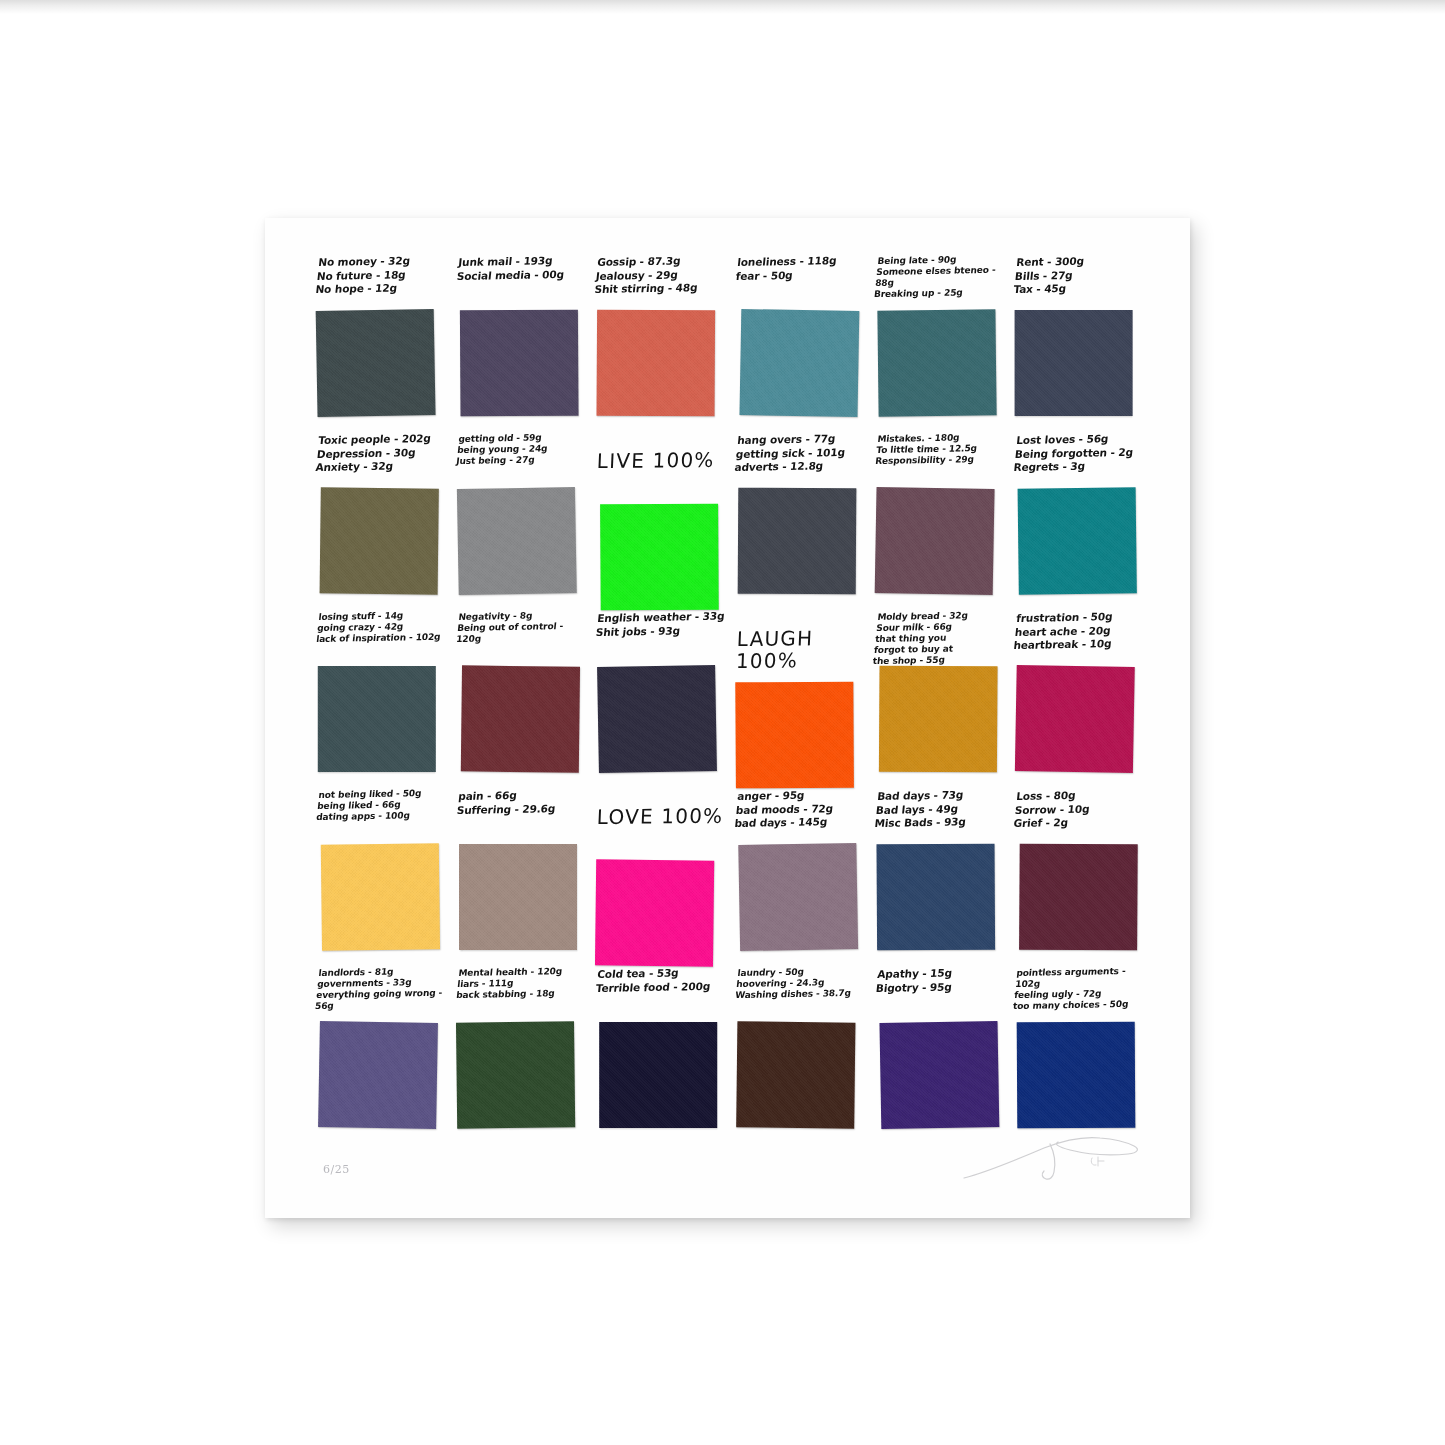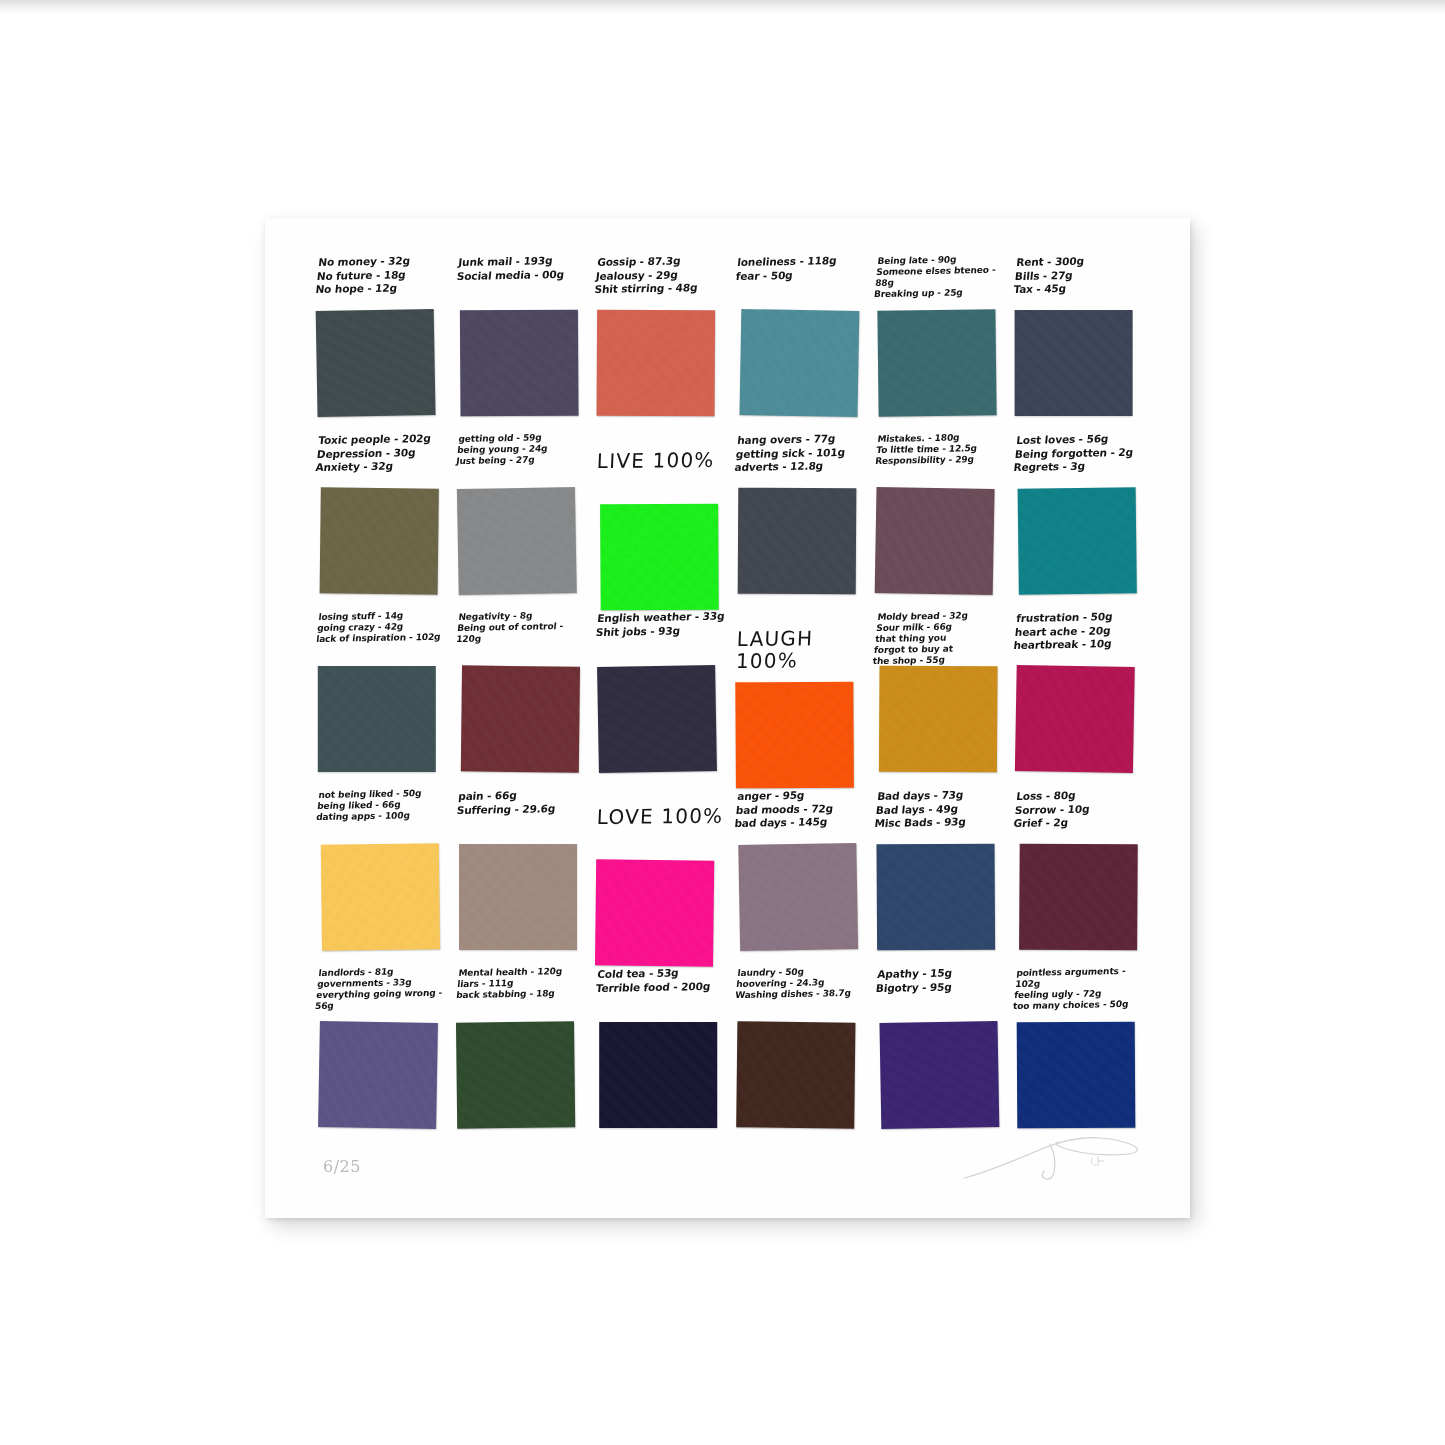--- a/index.html
+++ b/index.html
@@ -103,21 +103,21 @@
     opacity: 0.05;
     background-image:
       repeating-linear-gradient(45deg, rgba(255,255,255,.6) 0 1px, rgba(0,0,0,0) 1px 2px),
       repeating-linear-gradient(-45deg, rgba(0,0,0,.5) 0 1px, rgba(0,0,0,0) 1px 2px);
   }
 
   #edition {
     position: absolute;
     left: 58px;
     bottom: 42px;
-    font-size: 16px;
+    font-size: 11px;
     color: #b8b8bd;
     font-family: "DejaVu Serif", serif;
     letter-spacing: 0.5px;
   }
 
   #signature {
     position: absolute;
     right: 42px;
     bottom: 30px;
     width: 190px;

